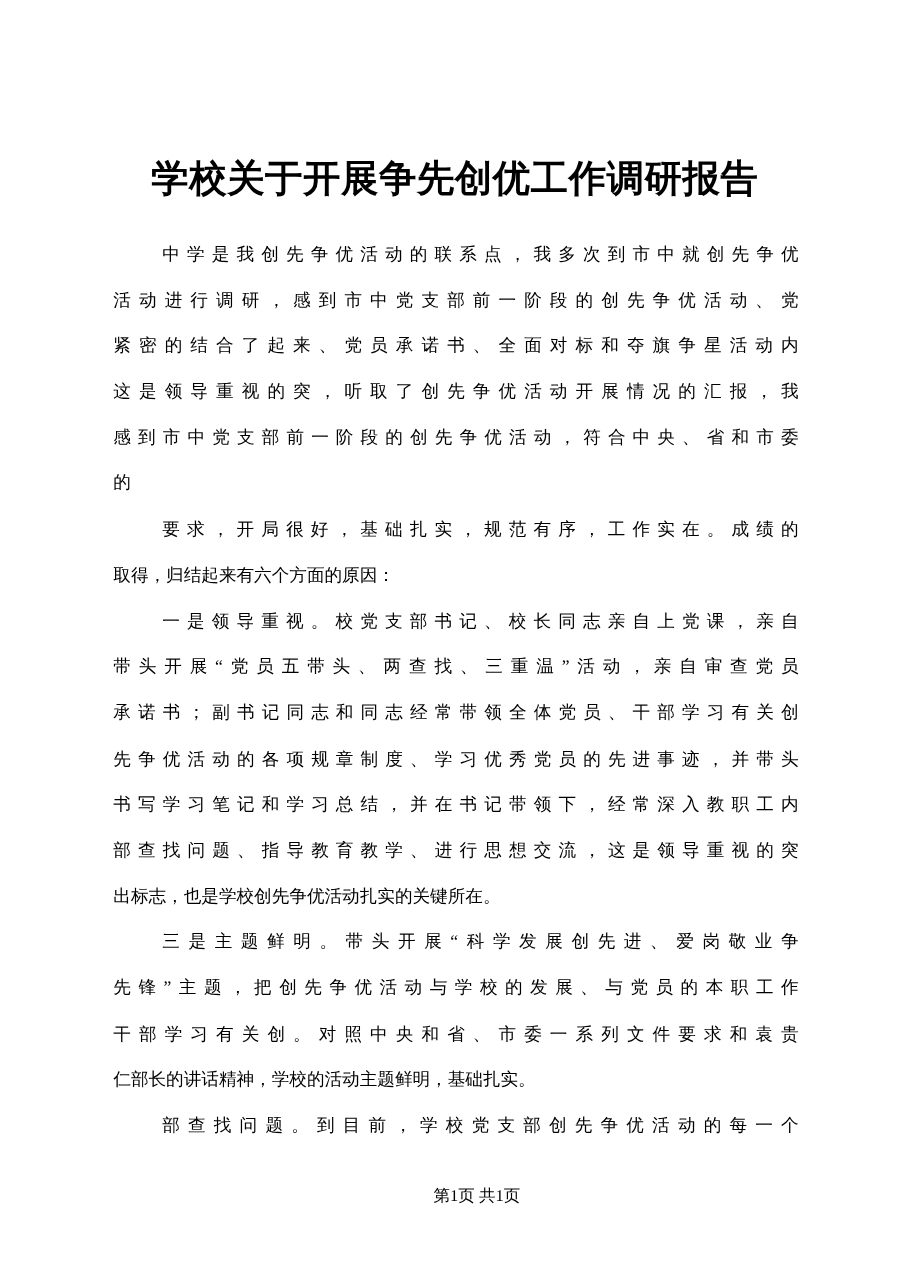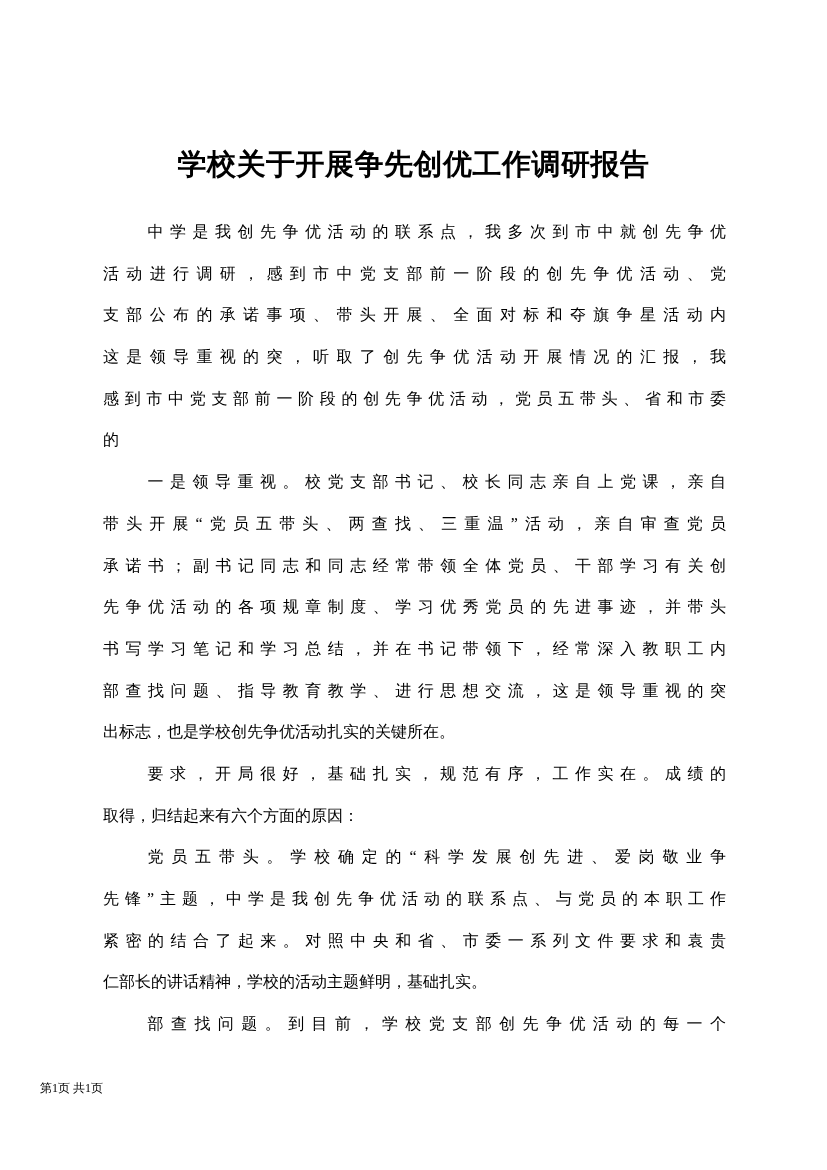--- a/index.html
+++ b/index.html
@@ -19,21 +19,21 @@
     background: #ffffff;
     overflow: hidden;
   }
   .doc-title {
     position: absolute;
     top: 146px;
     left: 0;
     width: 827px;
     margin: 0;
     text-align: center;
-    font-size: 29px;
+    font-size: 34px;
     line-height: 36px;
     font-weight: bold;
     letter-spacing: 0.5px;
   }
   .doc-body {
     position: absolute;
     top: 186px;
     left: 103px;
     width: 623px;
     font-size: 16px;
@@ -51,57 +51,57 @@
     text-justify: inter-character;
   }
   .line.indent {
     padding-left: 44.5px;
   }
   .doc-footer {
     position: absolute;
     top: 1078px;
     left: 40px;
     right: 0;
-    text-align: left;
-    font-size: 12px;
+    text-align: center;
+    font-size: 15px;
     line-height: 20px;
   }
 </style>
 </head>
 <body>
 
 <div class="page">
   <h1 class="doc-title">学校关于开展争先创优工作调研报告</h1>
 
   <div class="doc-body">
       <div class="paragraph">
         <div class="line indent fill">中学是我创先争优活动的联系点，我多次到市中就创先争优</div>
         <div class="line fill">活动进行调研，感到市中党支部前一阶段的创先争优活动、党</div>
-        <div class="line fill">支部公布的承诺事项、带头开展、全面对标和夺旗争星活动内</div>
+        <div class="line fill">紧密的结合了起来、党员承诺书、全面对标和夺旗争星活动内</div>
         <div class="line fill">这是领导重视的突，听取了创先争优活动开展情况的汇报，我</div>
-        <div class="line fill">感到市中党支部前一阶段的创先争优活动，党员五带头、省和市委</div>
+        <div class="line fill">感到市中党支部前一阶段的创先争优活动，符合中央、省和市委</div>
         <div class="line">的</div>
+      </div>
+      <div class="paragraph">
+        <div class="line indent fill">要求，开局很好，基础扎实，规范有序，工作实在。成绩的</div>
+        <div class="line">取得，归结起来有六个方面的原因：</div>
       </div>
       <div class="paragraph">
         <div class="line indent fill">一是领导重视。校党支部书记、校长同志亲自上党课，亲自</div>
         <div class="line fill">带头开展“党员五带头、两查找、三重温”活动，亲自审查党员</div>
         <div class="line fill">承诺书；副书记同志和同志经常带领全体党员、干部学习有关创</div>
         <div class="line fill">先争优活动的各项规章制度、学习优秀党员的先进事迹，并带头</div>
         <div class="line fill">书写学习笔记和学习总结，并在书记带领下，经常深入教职工内</div>
         <div class="line fill">部查找问题、指导教育教学、进行思想交流，这是领导重视的突</div>
         <div class="line">出标志，也是学校创先争优活动扎实的关键所在。</div>
       </div>
       <div class="paragraph">
-        <div class="line indent fill">要求，开局很好，基础扎实，规范有序，工作实在。成绩的</div>
-        <div class="line">取得，归结起来有六个方面的原因：</div>
-      </div>
-      <div class="paragraph">
-        <div class="line indent fill">党员五带头。学校确定的“科学发展创先进、爱岗敬业争</div>
-        <div class="line fill">先锋”主题，中学是我创先争优活动的联系点、与党员的本职工作</div>
-        <div class="line fill">紧密的结合了起来。对照中央和省、市委一系列文件要求和袁贵</div>
+        <div class="line indent fill">三是主题鲜明。带头开展“科学发展创先进、爱岗敬业争</div>
+        <div class="line fill">先锋”主题，把创先争优活动与学校的发展、与党员的本职工作</div>
+        <div class="line fill">干部学习有关创。对照中央和省、市委一系列文件要求和袁贵</div>
         <div class="line">仁部长的讲话精神，学校的活动主题鲜明，基础扎实。</div>
       </div>
       <div class="paragraph">
         <div class="line indent fill">部查找问题。到目前，学校党支部创先争优活动的每一个</div>
       </div>
     </div>
 
   <div class="doc-footer">
     <span>第1页 共1页</span>
   </div>

